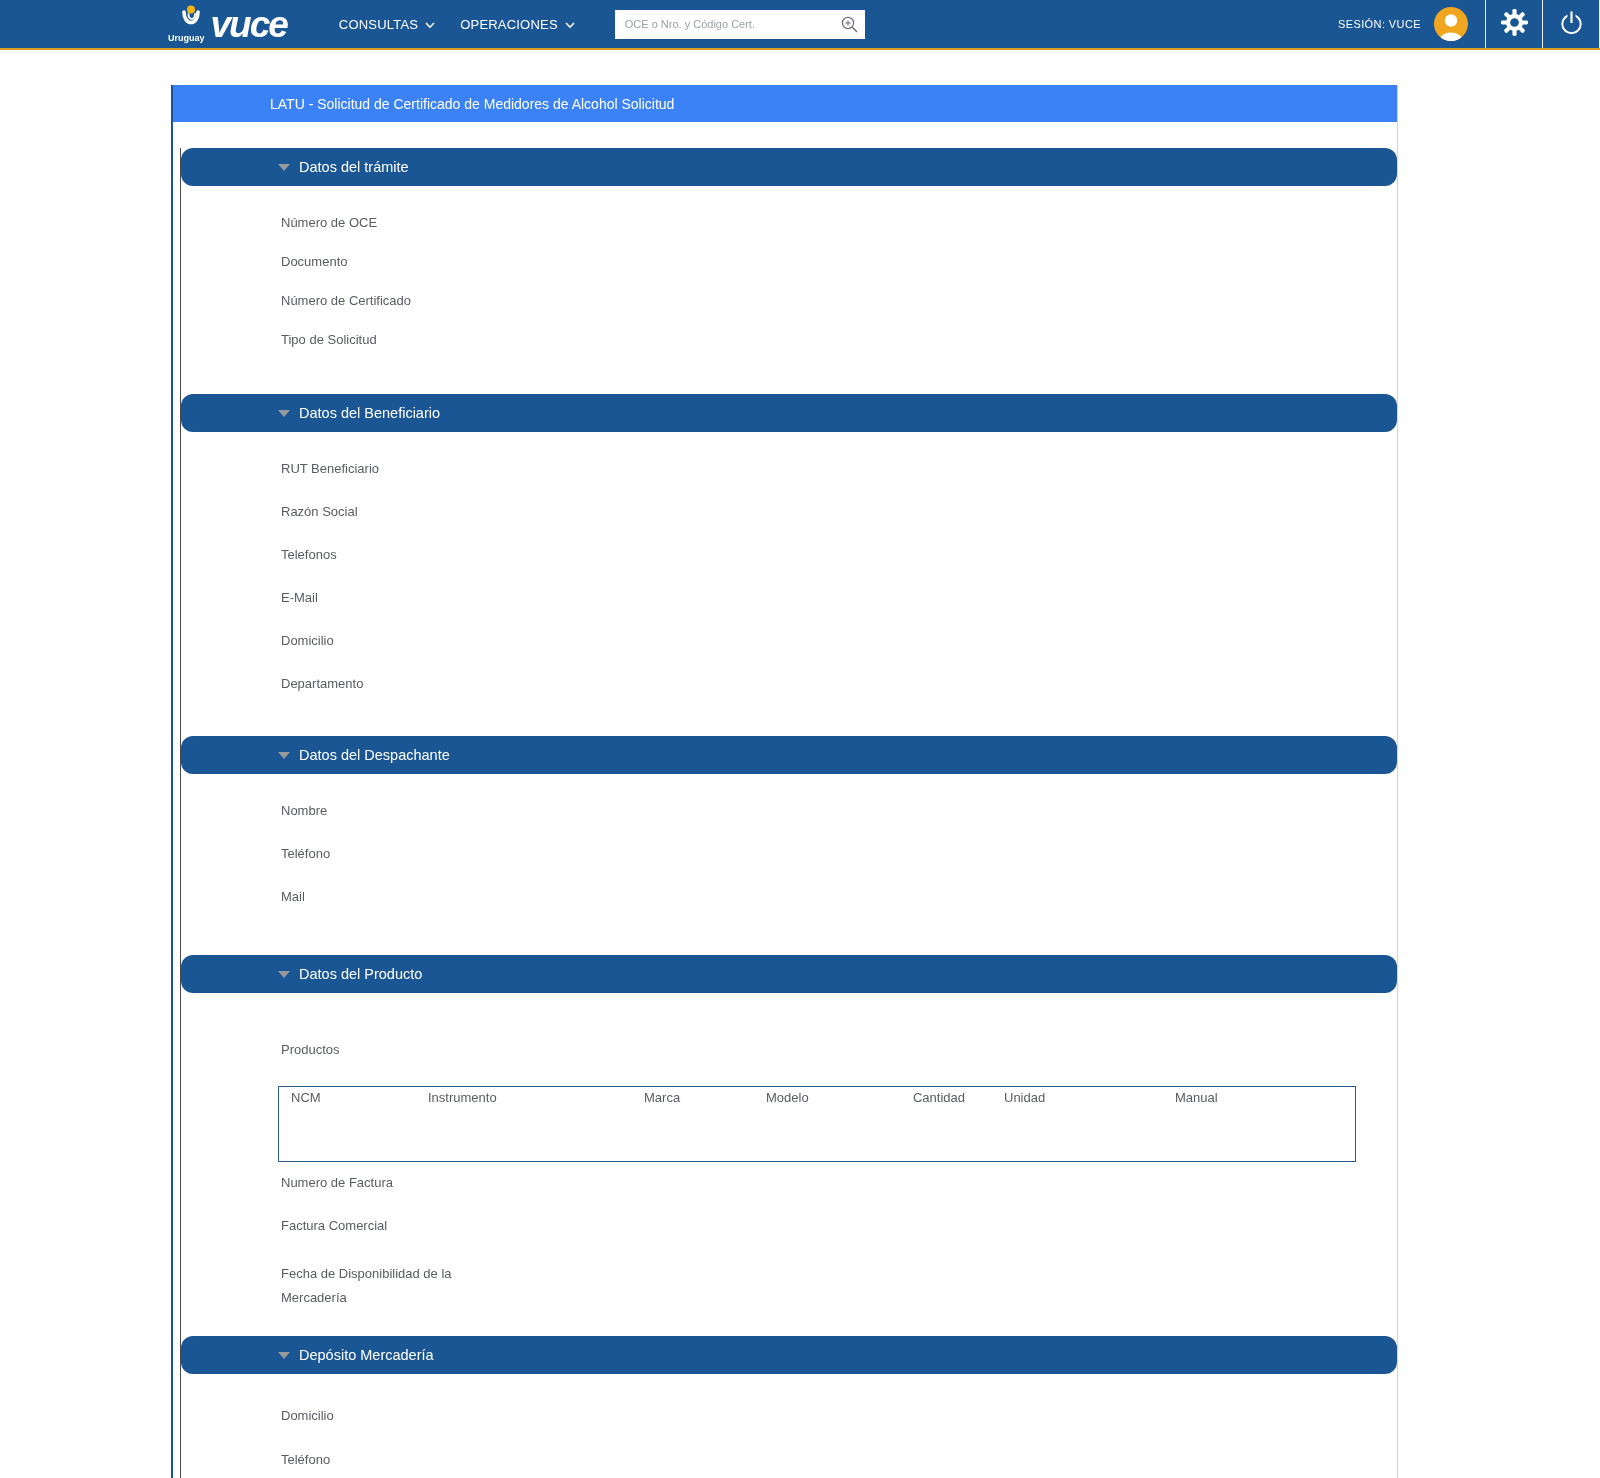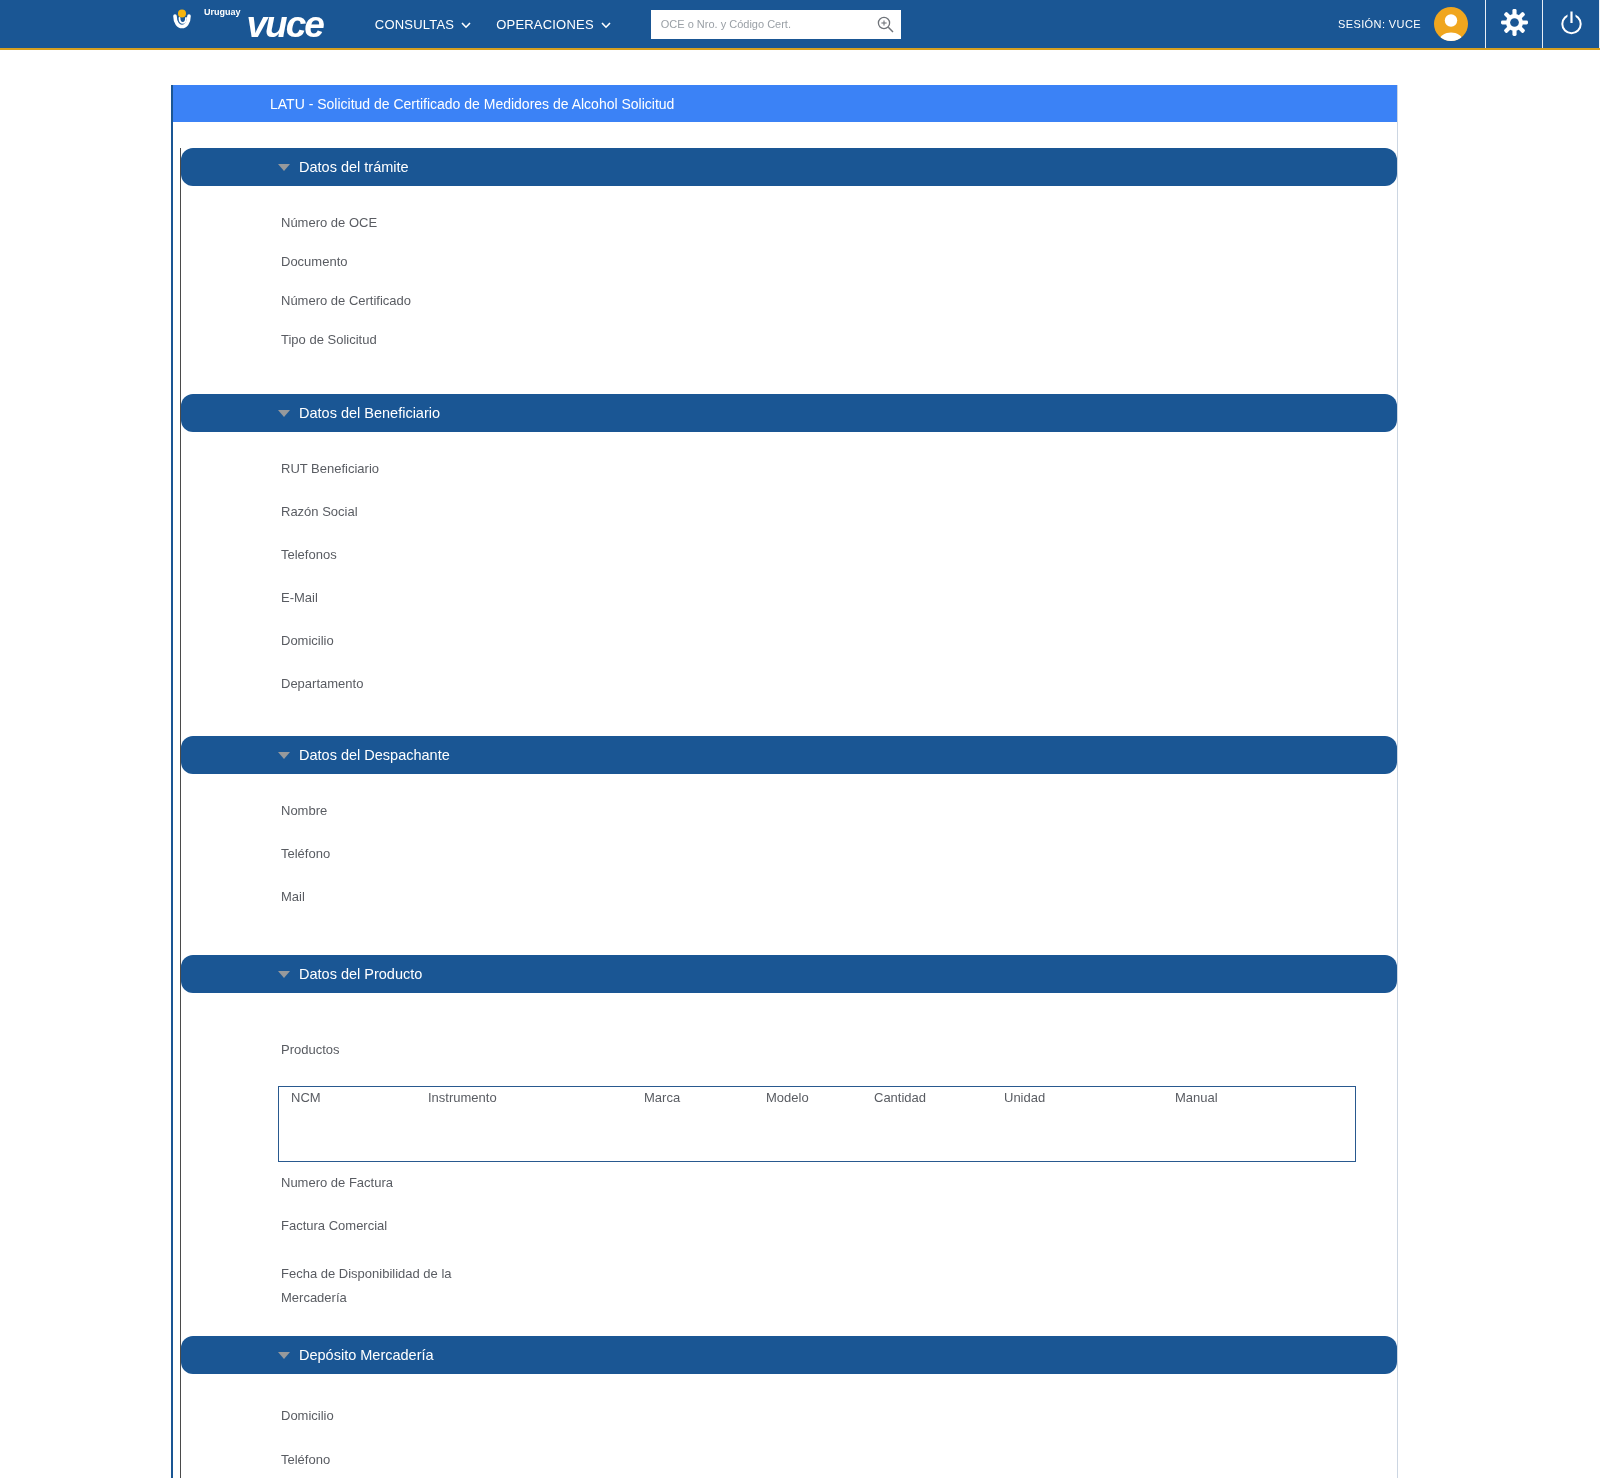--- a/index.html
+++ b/index.html
@@ -5,21 +5,21 @@
   * { margin:0; padding:0; box-sizing:border-box; }
   html,body { background:#ffffff; font-family:"Liberation Sans", sans-serif; }
   body { width:1600px; min-height:1478px; }
 
   
   .navbar {
     height:50px; background:#1a5694; border-bottom:2px solid #d5a021;
     display:flex; align-items:center; color:#fff;
   }
   .logo { display:flex; align-items:center; margin-left:168px; cursor:pointer; }
-  .logo-left { display:flex; flex-direction:row; align-items:flex-start; margin-right:6px;gap:8px; }
+  .logo-left { display:flex; flex-direction:column; align-items:flex-end; margin-right:6px; }
   .logo-country { font-size:9px; font-weight:bold; color:#fff; margin-top:-2px; }
   .brand {
     font-size:37px; font-weight:bold; font-style:italic;
     letter-spacing:-2px; color:#fff; line-height:37px;
   }
   .menu { display:flex; margin-left:52px; gap:25px; }
   .menu-item { display:flex; align-items:center; gap:7px; font-size:13px; cursor:pointer; letter-spacing:.2px; }
   .search-wrap { position:relative; margin-left:40px; }
   .search-input {
     width:250px; height:29px; border:none; outline:none; background:#fff;
@@ -72,21 +72,21 @@
   .sect-body-3 .field { margin-bottom:29px; }
   .sect-body-4 { padding:50px 0 26px 97px; }
   .products-label { margin-bottom:9px; padding-left:3px; }
   .products-table {
     width:1078px; height:76px; border:1px solid #29598f;
     display:flex; padding-top:3px; margin-bottom:14px;
   }
   .pt-col { font-size:13px; color:#595c62; }
   .c0 { width:149px; padding-left:12px; }
   .c1 { width:216px; } .c2 { width:122px; } .c3 { width:108px; }
-  .c4 { width:130px; } .c5 { width:171px; } .c6 { flex:1; }
+  .c4 { width:130px;text-align:center; } .c5 { width:171px; } .c6 { flex:1; }
   .sect-body-4 .field { margin-bottom:29px; padding-left:3px; }
   .field-wrap { width:175px; line-height:24px; margin-bottom:0 !important; }
   .sect-body-5 { padding:35px 0 30px 100px; }
   .sect-body-5 .field { margin-bottom:30px; }
   .sect-body-5 .field:last-child { margin-bottom:28px; }
 </style>
 </head>
 <body>
 
 <header class="navbar">

